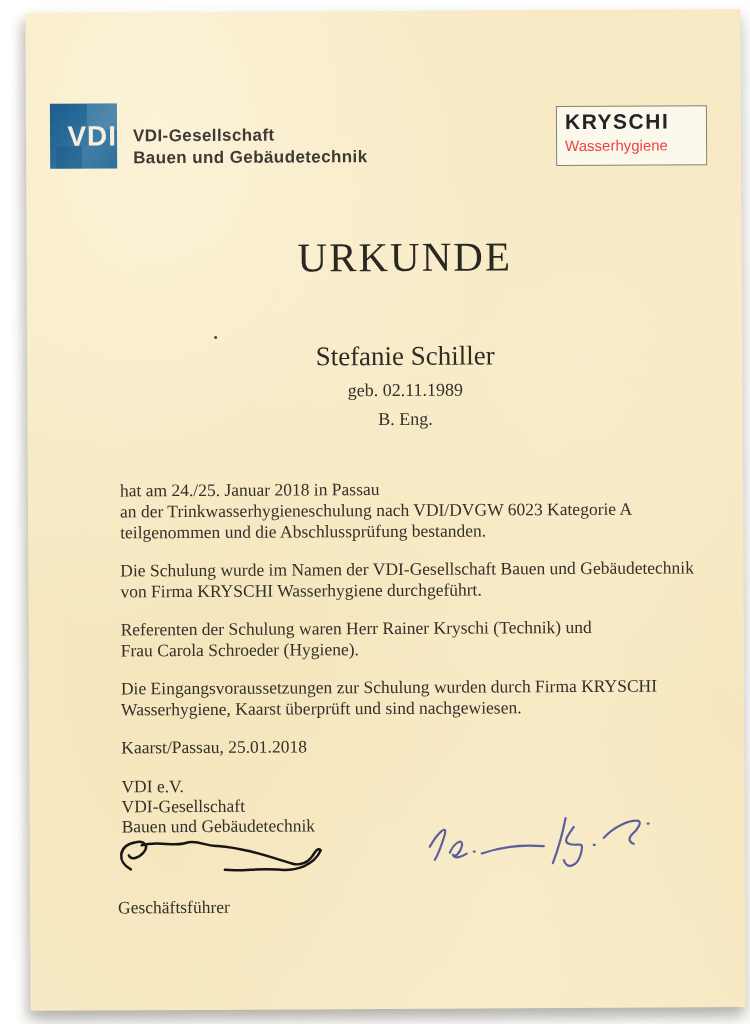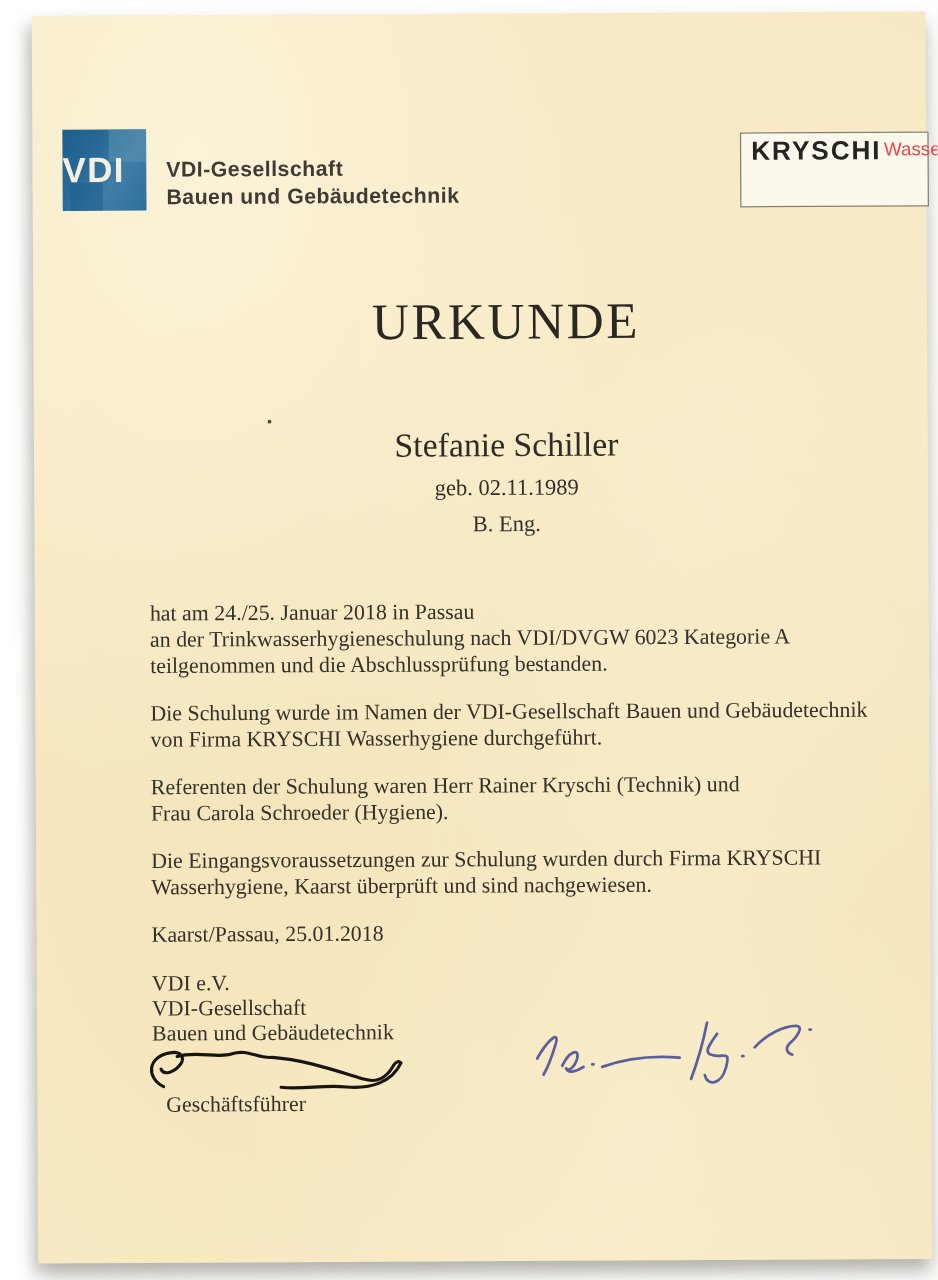--- a/index.html
+++ b/index.html
@@ -17,39 +17,38 @@
       radial-gradient(ellipse at 30% 65%, rgba(240,221,172,0.35), transparent 48%),
       radial-gradient(ellipse at 65% 88%, rgba(252,242,214,0.45), transparent 50%),
       radial-gradient(ellipse at 90% 70%, rgba(241,223,176,0.40), transparent 40%);
     transform:rotate(-0.3deg);
     box-shadow:-4px 8px 12px rgba(120,115,105,0.38), 3px 10px 18px rgba(130,125,115,0.30);
   }
   
   .vdi-square {
     position:absolute; left:24px; top:91px; width:67px; height:65px;
     background:linear-gradient(125deg, #1e5d8d 0%, #2a6b99 38%, #417ea6 62%, #2f6f9d 100%);
-    display:flex; align-items:center; justify-content:flex-start; overflow:hidden;
+    display:flex; align-items:center; justify-content:flex-end; overflow:hidden;
   }
   .vdi-square .patch1 { position:absolute; right:0; top:0; width:30px; height:26px; background:#5b92b1; opacity:.55; }
   .vdi-square .patch2 { position:absolute; left:6px; bottom:0; width:26px; height:22px; background:#1c5a89; opacity:.5; }
   .vdi-square span {
     position:relative; color:#f4efdf; font-family:"Liberation Sans", sans-serif;
     font-weight:bold; font-size:28px; letter-spacing:1px;
   }
   .vdi-org {
     position:absolute; left:107px; top:113px;
     font-family:"Liberation Sans", sans-serif; font-weight:bold;
     font-size:17px; line-height:22px; color:#3e3b36; letter-spacing:0.4px;
   }
   .kryschi-box {
     position:absolute; left:530px; top:96px; width:151px; height:60px;
     background:#fbf8ec; border:1px solid #84816f;
-    display:flex; flex-direction:row; padding:3px 6px 16px 6px;
+    display:flex; flex-direction:column; padding:3px 6px 16px 6px;
     font-family:"Liberation Sans", sans-serif;
-    margin-left:36px;
   }
   .kryschi-name { font-weight:bold; font-size:21px; letter-spacing:1.5px; color:#242424; line-height:24px; padding-left:2px; }
   .kryschi-bar { height:4px; background:#1563a5; margin-top:1px; }
   .kryschi-sub { font-size:15px; color:#ef4444; line-height:19px; padding-left:2px; margin-top:1px; }
   .kryschi-bar.bottom { margin-top:2px; }
   
   .centered { position:absolute; left:92px; width:572px; text-align:center; }
   .title { top:222px; font-size:41px; letter-spacing:2px; color:#2b2822; }
   .recipient-name { top:330px; font-size:27px; color:#2f2c27; }
   .recipient-birth { top:369px; font-size:18px; }
@@ -64,21 +63,21 @@
   
   .sig-left-org, .sig-right-org {
     position:absolute; top:764px; font-size:17.5px; line-height:20px; color:#34302a;
   }
   .sig-left-org { left:92px; }
   .sig-right-org { left:404px; }
   .sig-svg { position:absolute; }
   .sig-svg.left { left:84px; top:826px; }
   .sig-svg.right { left:392px; top:798px; }
   .sig-label { position:absolute; top:861px; font-size:17.5px; color:#34302a; }
-  .sig-label.left { left:103px; }
+  .sig-label.left { left:88px;margin-top:24px; }
   .sig-label.right { left:406px; }
   .ink-speck { position:absolute; left:187px; top:324px; width:3px; height:3px; background:#4a443a; border-radius:50%; }
 </style>
 </head>
 <body>
 
 <div class="stage">
   <div class="paper">
 
     <div class="vdi-square">

